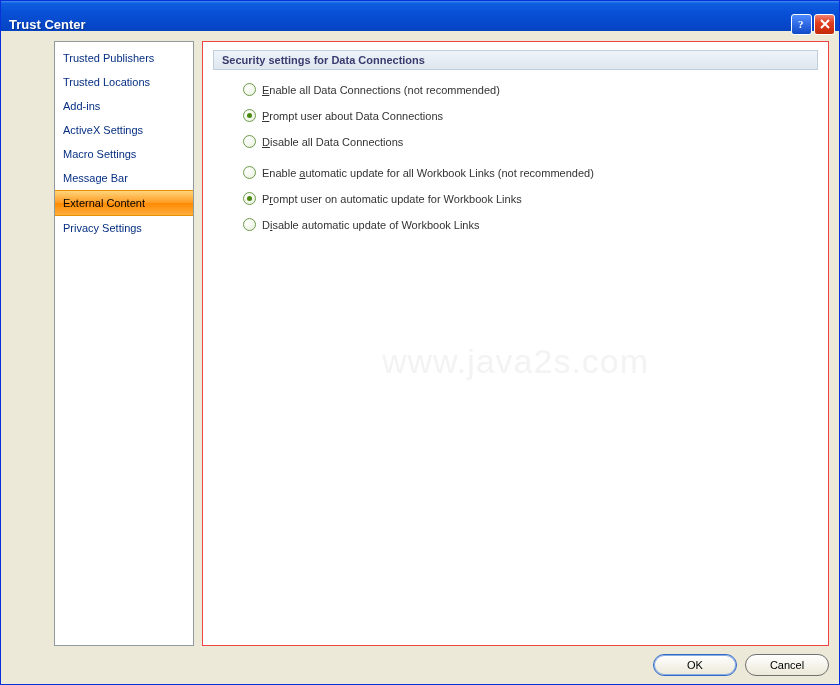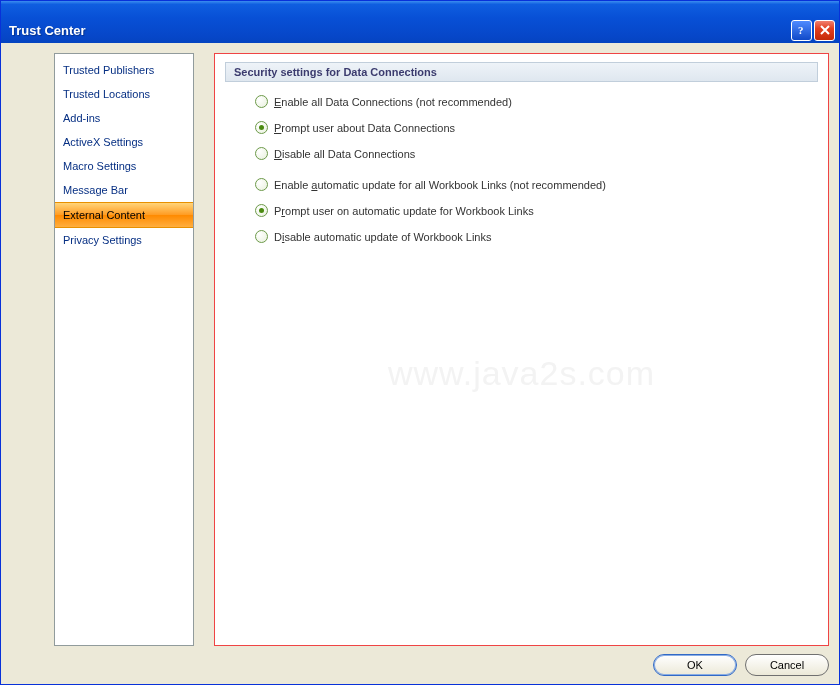--- a/index.html
+++ b/index.html
@@ -14,21 +14,21 @@
   }
   .window {
     width: 840px;
     height: 685px;
     border: 1px solid #0831d9;
     background: #ece9d8;
     display: flex;
     flex-direction: column;
   }
   .titlebar {
-    height: 42px;
+    height: 30px;
     background: linear-gradient(to bottom, #3b8df0 0%, #0f5ee0 8%, #0850d6 40%, #0646c8 85%, #0544c0 100%);
     display: flex;
     align-items: center;
     padding: 16px 4px 0 8px;
     color: #fff;
     font-weight: bold;
     font-size: 13px;
   }
   .titlebar .title { flex: 1; text-shadow: 1px 1px 1px rgba(0,0,0,0.3);}
   .titlebar .tb-btn {
@@ -47,21 +47,21 @@
   
   .client {
     flex: 1;
     display: flex;
     flex-direction: column;
     padding: 10px 10px 8px 10px;
   }
   .main-area {
     flex: 1;
     display: flex;
-    gap: 20px;
+    gap: 8px;
     padding-left: 43px;
   }
   .sidebar {
     width: 140px;
     background: #fff;
     border: 1px solid #919b9c;
     padding: 4px 0;
   }
   .side-item {
     padding: 6px 8px;

